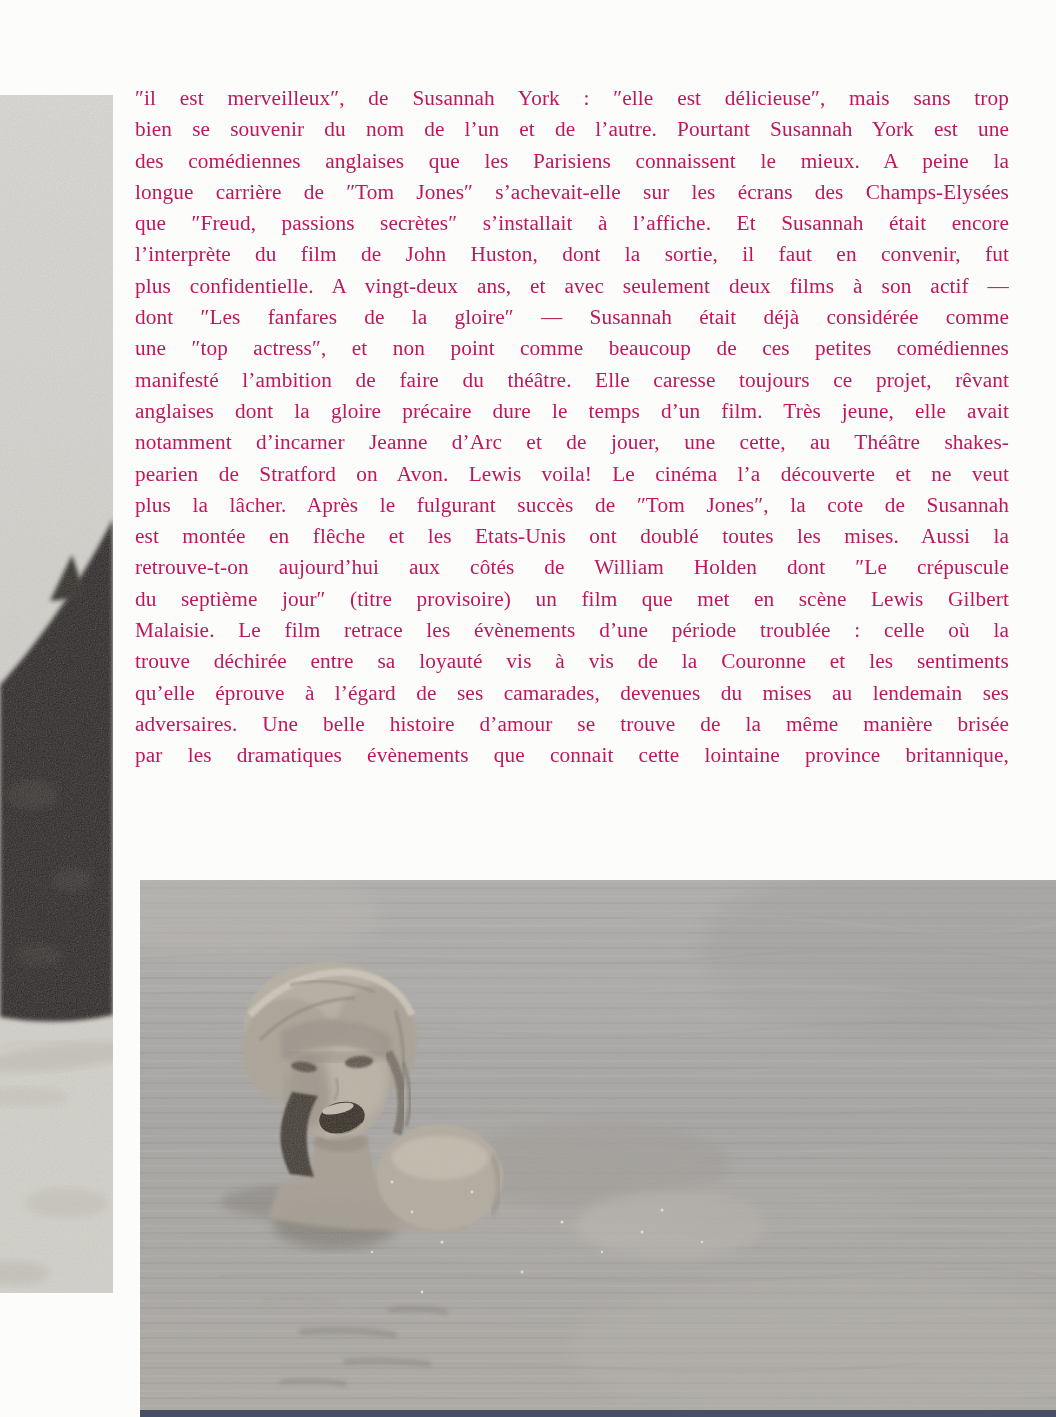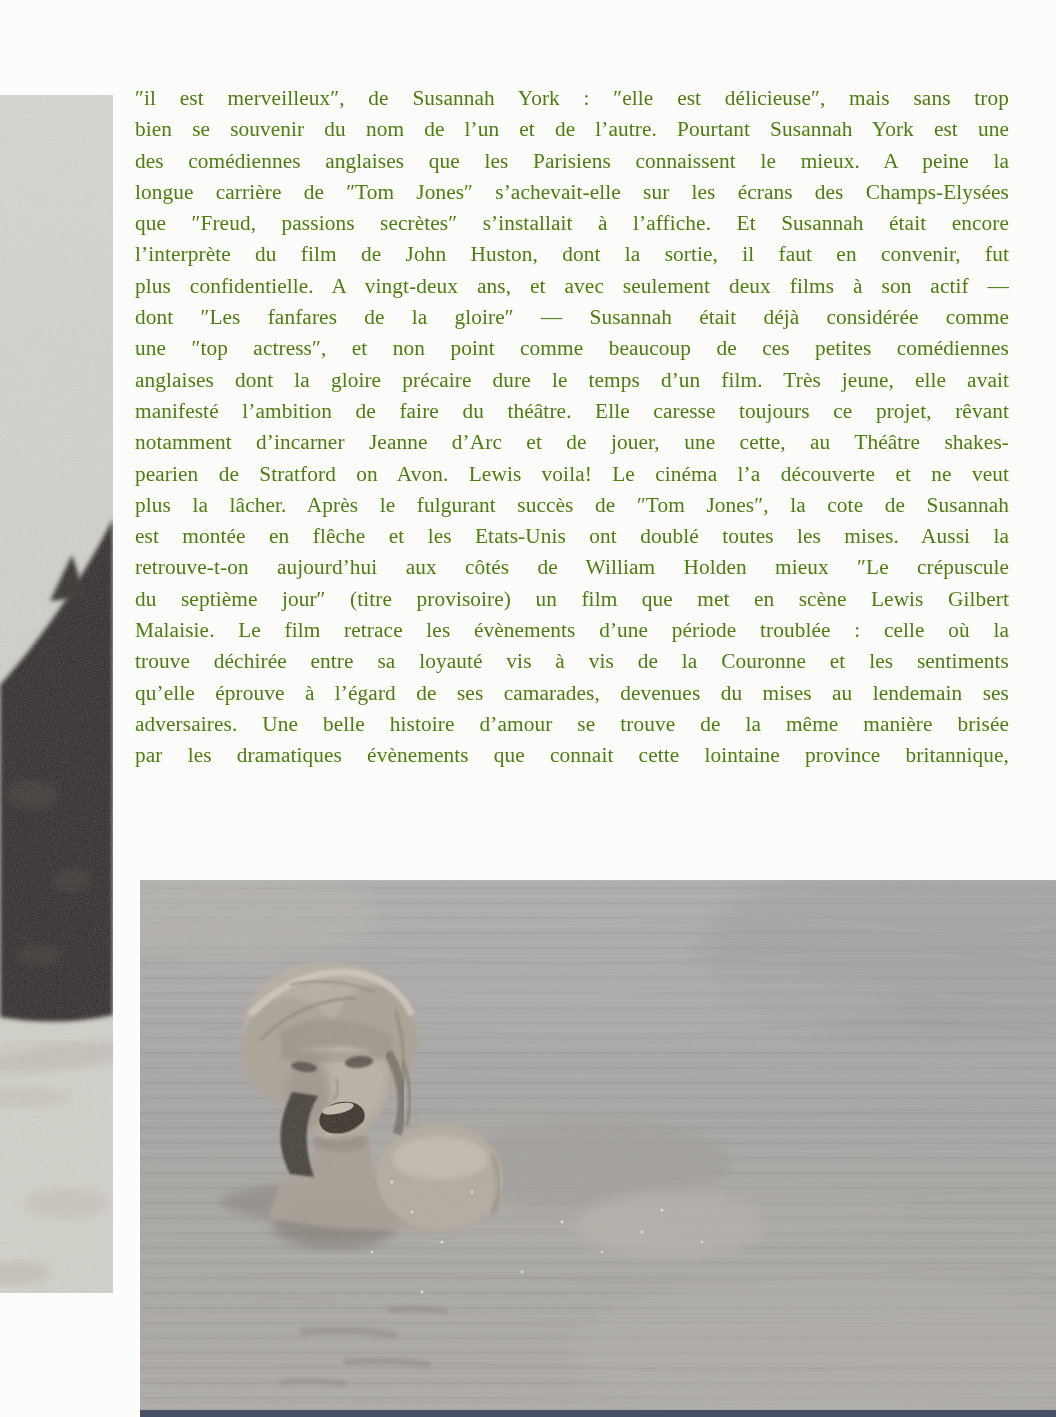--- a/index.html
+++ b/index.html
@@ -11,21 +11,21 @@
     overflow:hidden;
   }
   .page{position:absolute;inset:0;}
   
   .left-strip{
     position:absolute;left:0;top:95px;width:113px;height:1198px;
   }
   
   .textblock{
     position:absolute;left:135px;top:83px;width:874px;
-    color:#4d7c0f;
+    color:#be185d;
     font-size:21.3px;line-height:31.3px;
     letter-spacing:.1px;
   }
   .line{
     text-align:justify;
     text-align-last:justify;
     -moz-text-align-last:justify;
     height:31.3px;
     white-space:normal;
     overflow:hidden;
@@ -92,27 +92,27 @@
   <div class="textblock">
       <div class="line"><span>″il est merveilleux″, de Susannah York : ″elle est délicieuse″, mais sans trop</span></div>
       <div class="line"><span>bien se souvenir du nom de l’un et de l’autre. Pourtant Susannah York est une</span></div>
       <div class="line"><span>des comédiennes anglaises que les Parisiens connaissent le mieux. A peine la</span></div>
       <div class="line"><span>longue carrière de ″Tom Jones″ s’achevait-elle sur les écrans des Champs-Elysées</span></div>
       <div class="line"><span>que ″Freud, passions secrètes″ s’installait à l’affiche. Et Susannah était encore</span></div>
       <div class="line"><span>l’interprète du film de John Huston, dont la sortie, il faut en convenir, fut</span></div>
       <div class="line"><span>plus confidentielle. A vingt-deux ans, et avec seulement deux films à son actif —</span></div>
       <div class="line"><span>dont ″Les fanfares de la gloire″ — Susannah était déjà considérée comme</span></div>
       <div class="line"><span>une ″top actress″, et non point comme beaucoup de ces petites comédiennes</span></div>
+      <div class="line"><span>manifesté l’ambition de faire du théâtre. Elle caresse toujours ce projet, rêvant</span></div>
       <div class="line"><span>anglaises dont la gloire précaire dure le temps d’un film. Très jeune, elle avait</span></div>
-      <div class="line"><span>manifesté l’ambition de faire du théâtre. Elle caresse toujours ce projet, rêvant</span></div>
       <div class="line"><span>notamment d’incarner Jeanne d’Arc et de jouer, une cette, au Théâtre shakes-</span></div>
       <div class="line"><span>pearien de Stratford on Avon. Lewis voila! Le cinéma l’a découverte et ne veut</span></div>
       <div class="line"><span>plus la lâcher. Après le fulgurant succès de ″Tom Jones″, la cote de Susannah</span></div>
       <div class="line"><span>est montée en flêche et les Etats-Unis ont doublé toutes les mises. Aussi la</span></div>
-      <div class="line"><span>retrouve-t-on aujourd’hui aux côtés de William Holden mieux </span><span class="it">″Le crépuscule</span></div>
+      <div class="line"><span>retrouve-t-on aujourd’hui aux côtés de William Holden dont </span><span class="it">″Le crépuscule</span></div>
       <div class="line"><span class="it">du septième jour″</span><span> (titre provisoire) un film que met en scène Lewis Gilbert</span></div>
       <div class="line"><span>Malaisie. Le film retrace les évènements d’une période troublée : celle où la</span></div>
       <div class="line"><span>trouve déchirée entre sa loyauté vis à vis de la Couronne et les sentiments</span></div>
       <div class="line"><span>qu’elle éprouve à l’égard de ses camarades, devenues du mises au lendemain ses</span></div>
       <div class="line"><span>adversaires. Une belle histoire d’amour se trouve de la même manière brisée</span></div>
       <div class="line"><span>par les dramatiques évènements que connait cette lointaine province britannique,</span></div>
     </div>
 
   <div class="photo">
     <svg viewBox="0 0 916 537" preserveAspectRatio="none">

